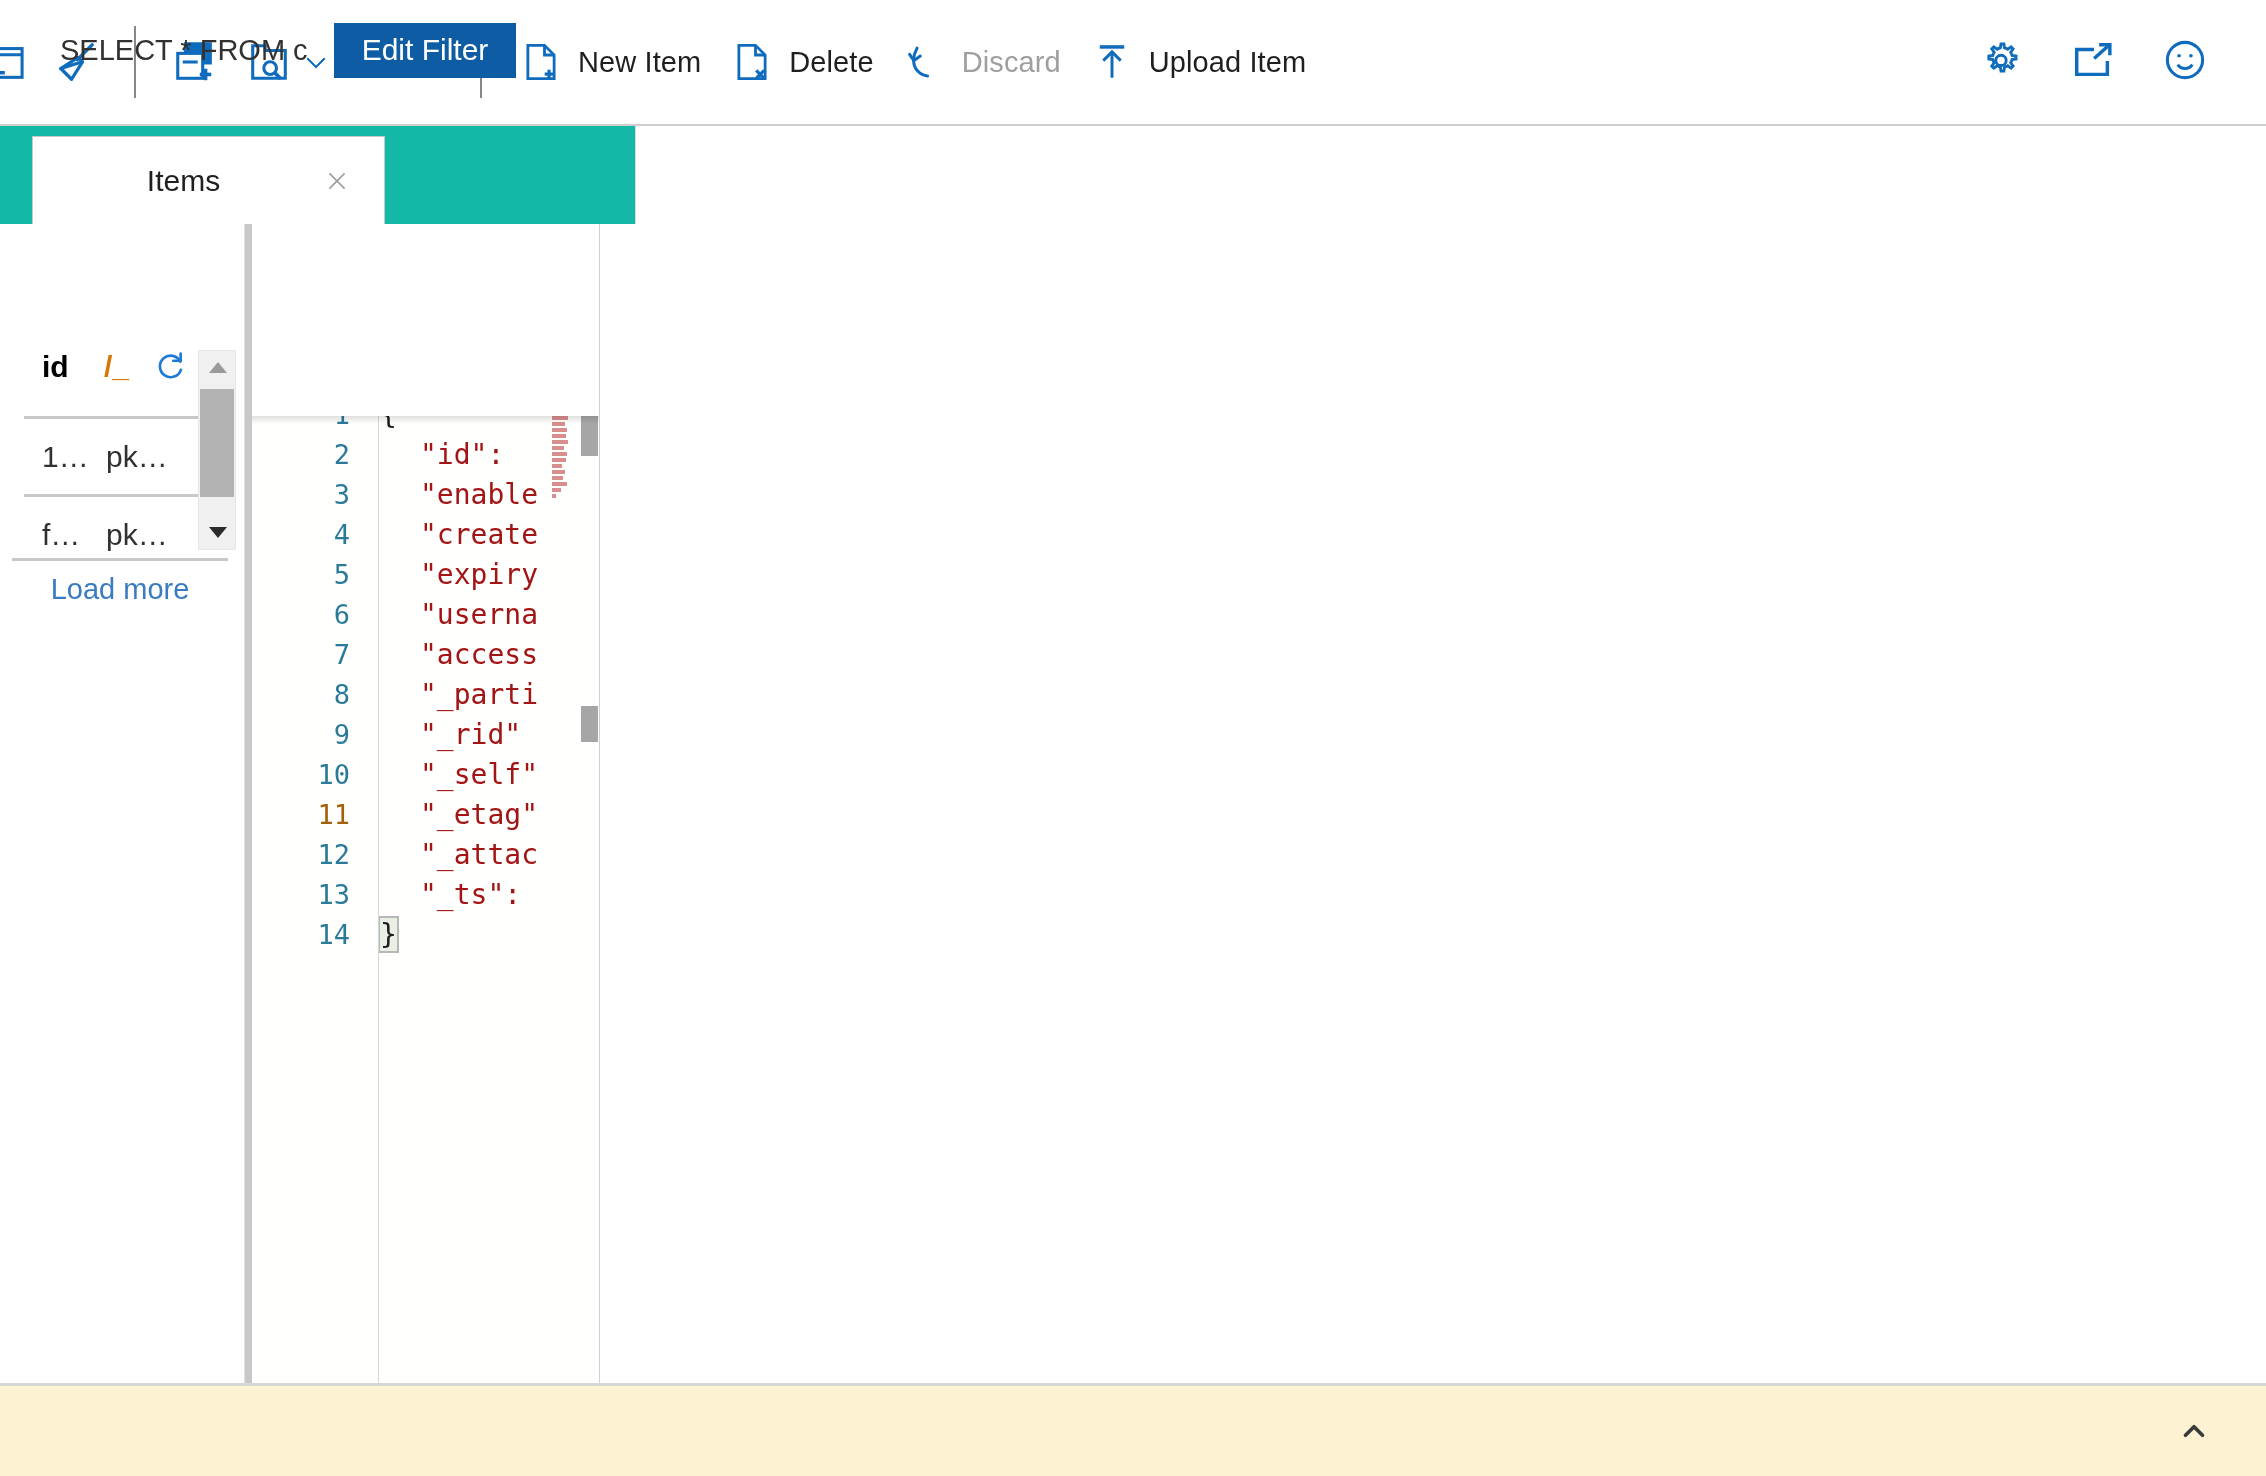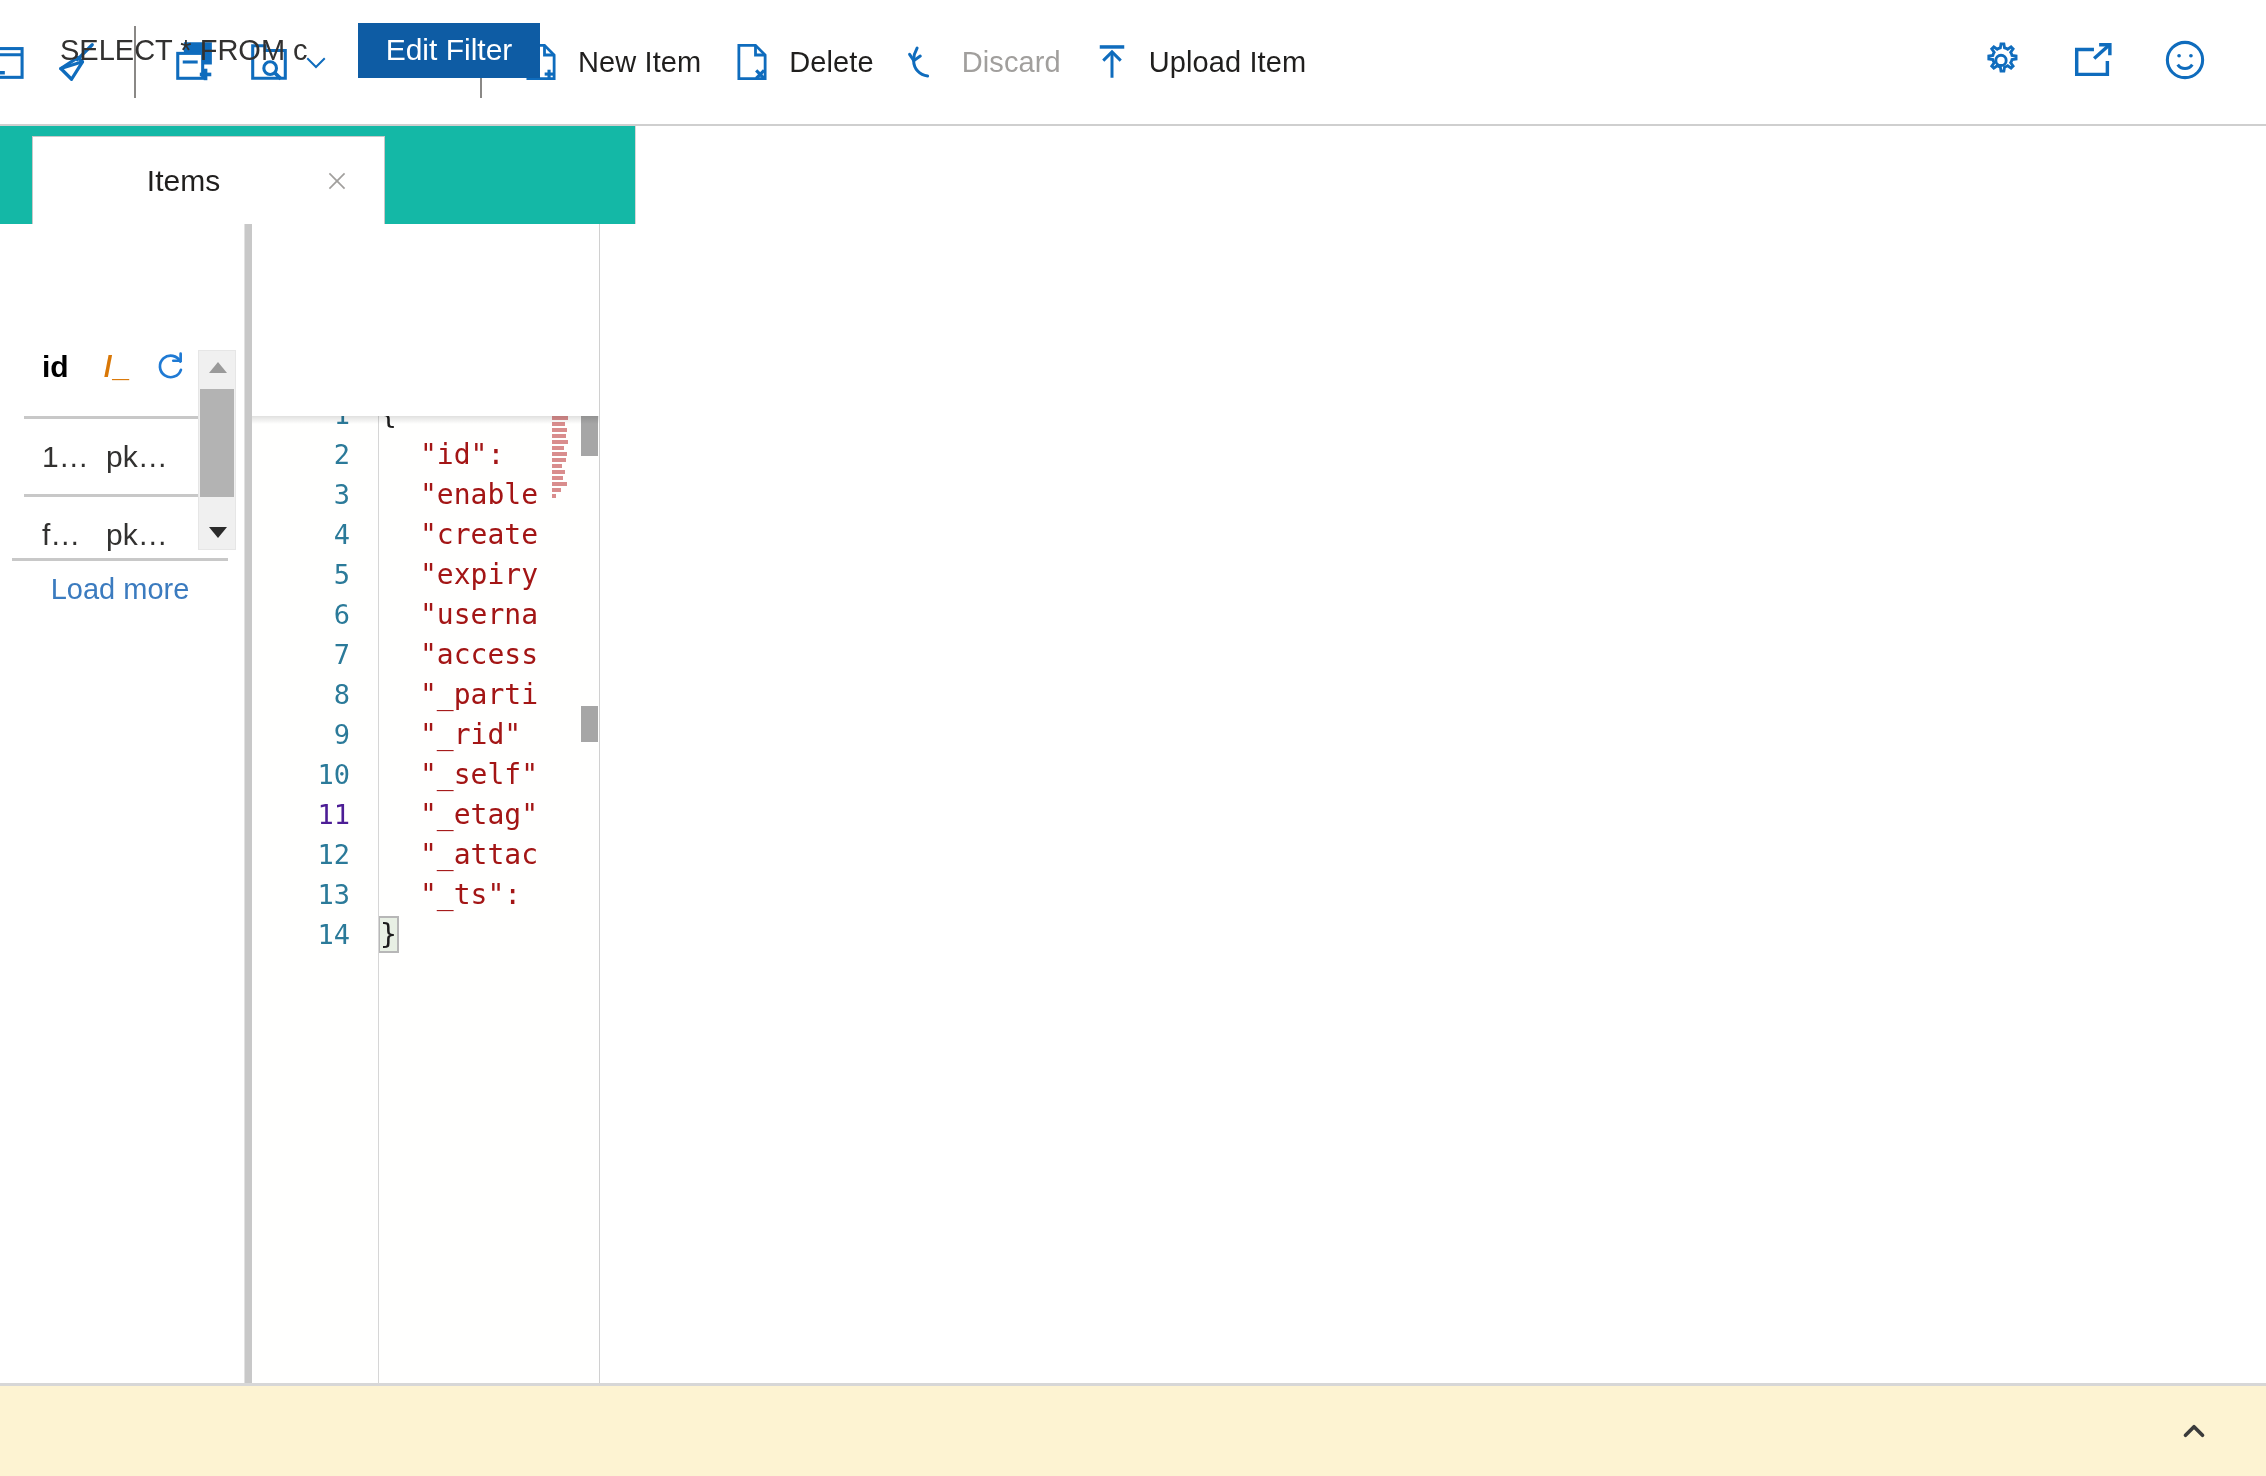--- a/index.html
+++ b/index.html
@@ -154,21 +154,21 @@
     display: flex;
     align-items: center;
   }
   .filter-text {
     font-size: 29px;
     color: #323130;
     margin-left: 60px;
     white-space: nowrap;
   }
   .filter-btn {
-    margin-left: 50px;
+    margin-left: 26px;
     background: #0e5ca4;
     color: #ffffff;
     font-size: 30px;
     border: none;
     padding: 0 28px;
     height: 55px;
     line-height: 54px;
     cursor: pointer;
     font-family: "Liberation Sans", sans-serif;
     white-space: nowrap;
@@ -685,21 +685,21 @@
           </div>
           <div class="code-row">
             <span class="lineno" style="color: rgb(43, 122, 153);">9</span>
             <span class="codetext" style="color: rgb(163, 21, 21); margin-left: 56px;">"_rid"</span>
           </div>
           <div class="code-row">
             <span class="lineno" style="color: rgb(43, 122, 153);">10</span>
             <span class="codetext" style="color: rgb(163, 21, 21); margin-left: 56px;">"_self"</span>
           </div>
           <div class="code-row">
-            <span class="lineno" style="color: #4c1d95;">11</span>
+            <span class="lineno" style="color: #a16207;">11</span>
             <span class="codetext" style="color: rgb(163, 21, 21); margin-left: 56px;">"_etag"</span>
           </div>
           <div class="code-row">
             <span class="lineno" style="color: rgb(43, 122, 153);">12</span>
             <span class="codetext" style="color: rgb(163, 21, 21); margin-left: 56px;">"_attac</span>
           </div>
           <div class="code-row">
             <span class="lineno" style="color: rgb(43, 122, 153);">13</span>
             <span class="codetext" style="color: rgb(163, 21, 21); margin-left: 56px;">"_ts": </span>
           </div>

